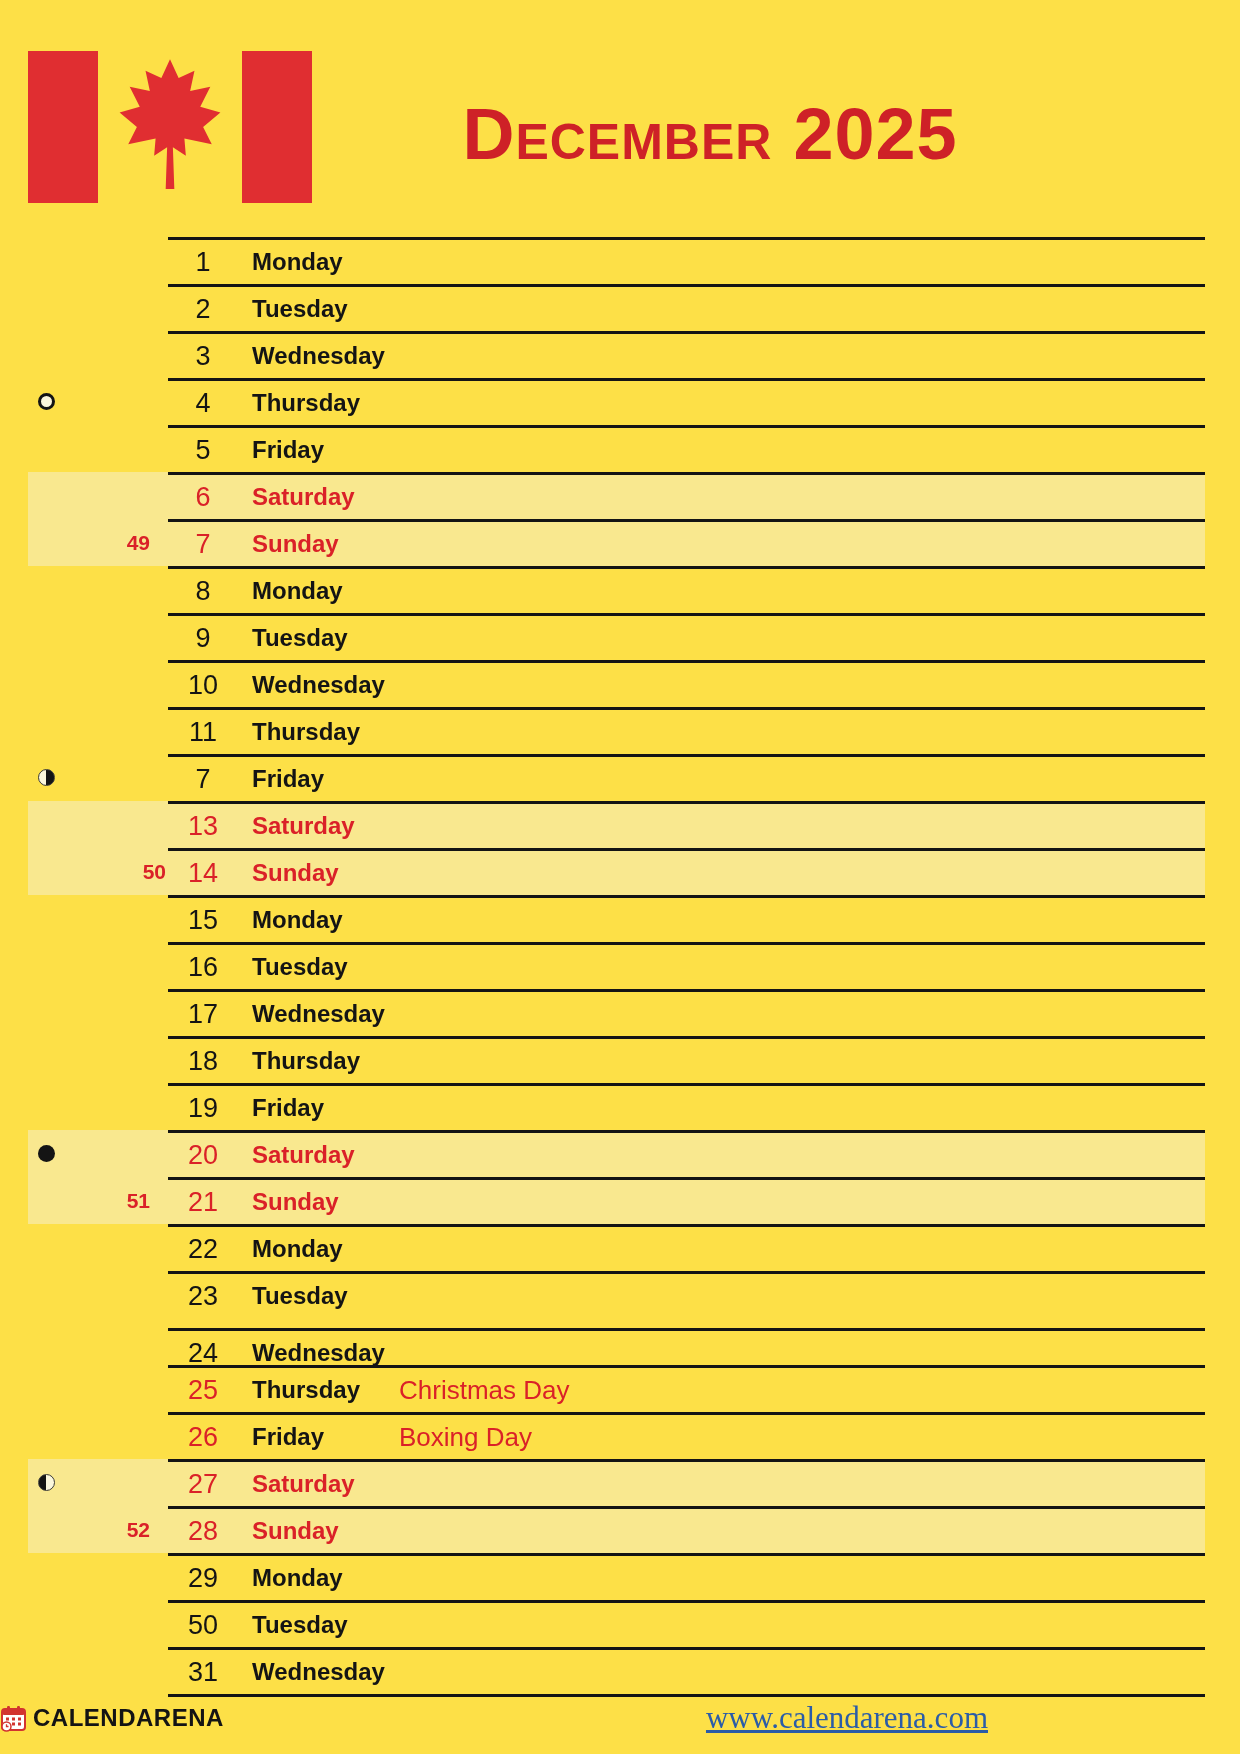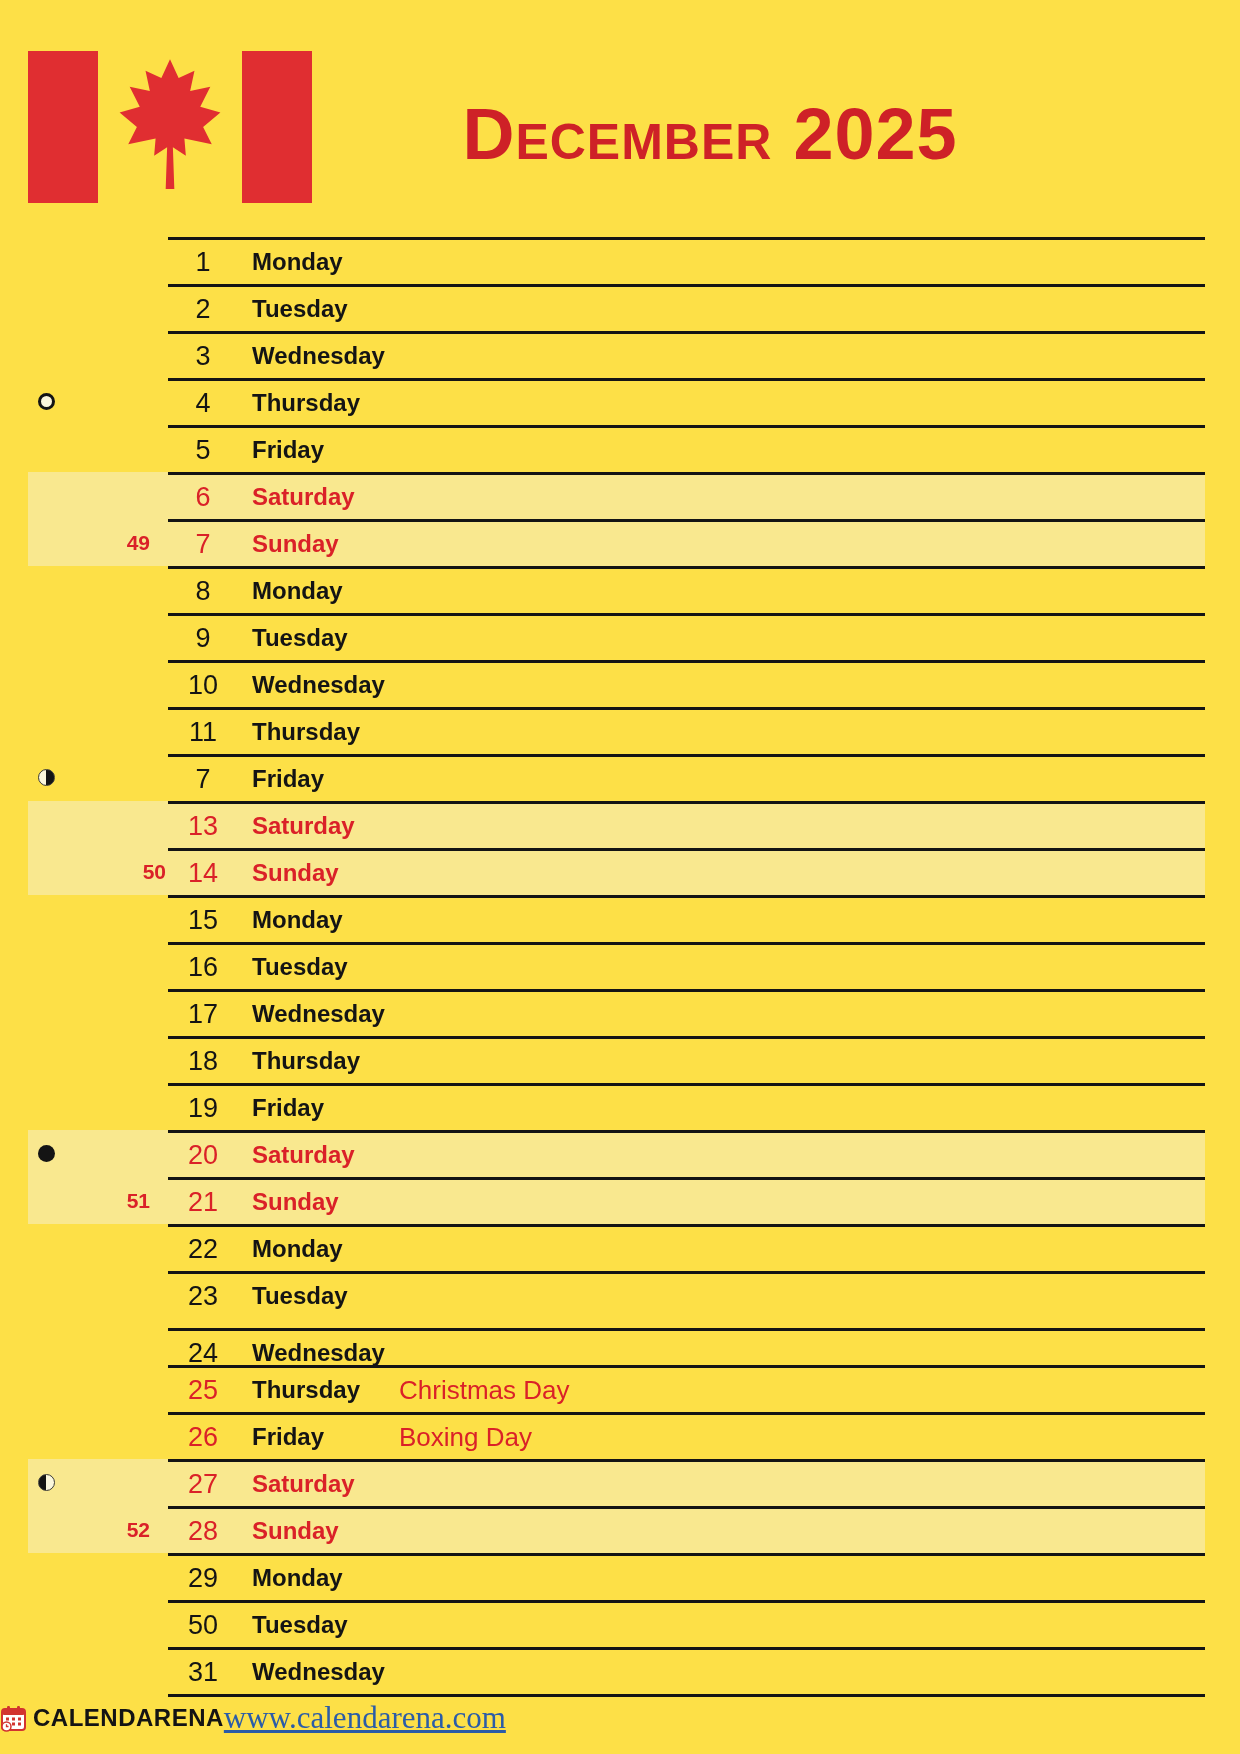--- a/index.html
+++ b/index.html
@@ -53,21 +53,21 @@
   
   .moon{position:absolute;left:38px;width:17px;height:17px;border-radius:50%;z-index:3;box-sizing:border-box;}
   .moon.full-moon{border:3px solid #141414;background:#fbf7dc;}
   .moon.new-moon{background:#141414;}
   .moon.last-quarter-moon{border:1px solid #3a3a3a;background:linear-gradient(to right,#fbf7dc 50%,#141414 50%);}
   .moon.first-quarter-moon{border:1px solid #3a3a3a;background:linear-gradient(to right,#141414 50%,#fbf7dc 50%);}
 
   
   .footer{
     position:absolute;left:0;top:1696px;width:988px;height:44px;
-    display:flex;align-items:center;justify-content:flex-start;z-index:2;
+    display:flex;align-items:center;justify-content:space-between;z-index:2;
   }
   .brand{display:flex;align-items:center;gap:6px;}
   .brand .brand-text{font-size:24px;font-weight:800;letter-spacing:0.5px;color:#141414;}
   .site-link{
     font-family:"Liberation Serif",serif;font-size:31px;color:#2b5ca8;
     text-decoration:underline;
   }
 </style>
 </head>
 <body>

